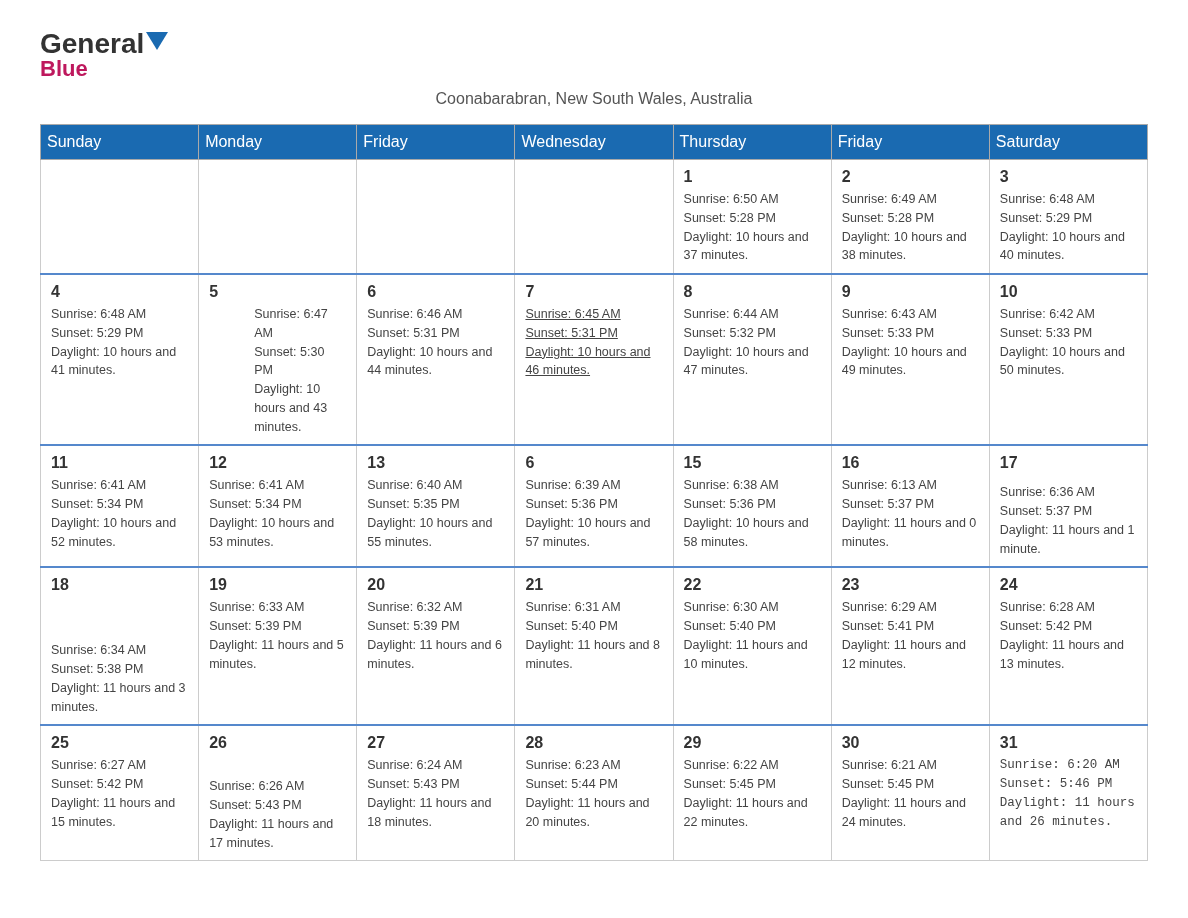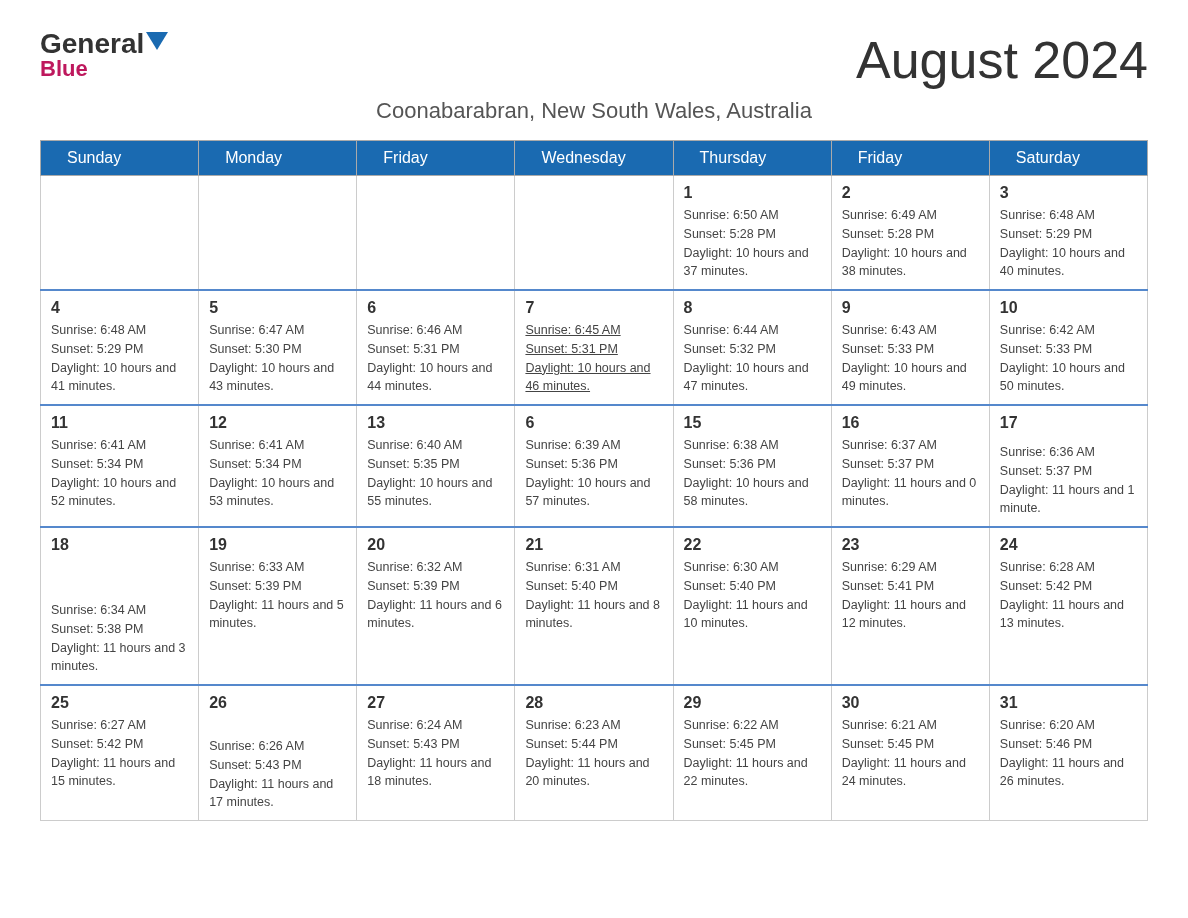--- a/index.html
+++ b/index.html
@@ -34,36 +34,36 @@
       font-weight: bold;
       margin-top: -2px;
     }
     .month-title {
       font-size: 52px;
       font-weight: normal;
       color: #333;
       text-align: right;
     }
     .location-title {
-      font-size: 22px;
+      font-size: 16px;
       color: #555;
       text-align: center;
       margin-bottom: 16px;
     }
     .calendar {
       width: 100%;
       border-collapse: collapse;
       border: 1px solid #aaa;
     }
     .calendar th {
       background-color: #1a6ab1;
       color: #fff;
       font-size: 16px;
       font-weight: normal;
-      padding: 8px 26px;
+      padding: 8px 6px;
       text-align: left;
       border: 1px solid #aaa;
     }
     .calendar td {
       vertical-align: top;
       border: 1px solid #ccc;
       padding: 8px 10px;
       width: calc(100% / 7);
       min-height: 90px;
       font-size: 13px;
@@ -96,21 +96,20 @@
     <div style="display:flex; align-items:center;justify-content:flex-end;">
       <span class="logo-text">General</span>
       <span style="display:inline-block; margin-left:2px; margin-bottom:2px;">
         <svg width="22" height="18" viewBox="0 0 22 18">
           <polygon points="0,0 22,0 11,18" fill="#1a6ab1"></polygon>
         </svg>
       </span>
     </div>
     <div class="logo-blue-line">Blue</div>
   </div>
-  <div class="month-title">August 2024</div>
 </div>
 
 <div class="location-title">Coonabarabran, New South Wales, Australia</div>
 
 <table class="calendar">
   <thead>
     <tr>
     <th>Sunday</th>
         <th>Monday</th>
         <th>Friday</th>
@@ -147,21 +146,21 @@
       </tr>
       <tr>
         <td>
           <span class="day-number">4</span>
           <div class="day-info" style="white-space: pre-line;">Sunrise: 6:48 AM
 Sunset: 5:29 PM
 Daylight: 10 hours and 41 minutes.</div>
         </td>
         <td>
           <span class="day-number">5</span>
-          <div class="day-info" style="white-space: pre-line;">Sunrise: 6:47 AM
+          <div class="day-info" style="white-space: pre-line; margin-left: 45px;">Sunrise: 6:47 AM
 Sunset: 5:30 PM
 Daylight: 10 hours and 43 minutes.</div>
         </td>
         <td>
           <span class="day-number">6</span>
           <div class="day-info" style="white-space: pre-line;">Sunrise: 6:46 AM
 Sunset: 5:31 PM
 Daylight: 10 hours and 44 minutes.</div>
         </td>
         <td>
@@ -215,21 +214,21 @@
 Daylight: 10 hours and 57 minutes.</div>
         </td>
         <td>
           <span class="day-number">15</span>
           <div class="day-info" style="white-space: pre-line;">Sunrise: 6:38 AM
 Sunset: 5:36 PM
 Daylight: 10 hours and 58 minutes.</div>
         </td>
         <td>
           <span class="day-number">16</span>
-          <div class="day-info" style="white-space: pre-line;">Sunrise: 6:37 AM
+          <div class="day-info" style="white-space: pre-line;">Sunrise: 6:13 AM
 Sunset: 5:37 PM
 Daylight: 11 hours and 0 minutes.</div>
         </td>
         <td>
           <span class="day-number">17</span>
           <div class="day-info" style="white-space: pre-line; margin-top: 11px;">Sunrise: 6:36 AM
 Sunset: 5:37 PM
 Daylight: 11 hours and 1 minute.</div>
         </td>
       </tr>
@@ -309,19 +308,19 @@
 Daylight: 11 hours and 22 minutes.</div>
         </td>
         <td>
           <span class="day-number">30</span>
           <div class="day-info" style="white-space: pre-line;">Sunrise: 6:21 AM
 Sunset: 5:45 PM
 Daylight: 11 hours and 24 minutes.</div>
         </td>
         <td>
           <span class="day-number">31</span>
-          <div class="day-info" style="white-space: pre-line;">Sunrise: 6:20 AM
+          <div class="day-info" style="white-space: pre-line; font-family: Liberation Mono, monospace;">Sunrise: 6:20 AM
 Sunset: 5:46 PM
 Daylight: 11 hours and 26 minutes.</div>
         </td>
       </tr>
     </tbody>
 </table>
 
 </body></html>

